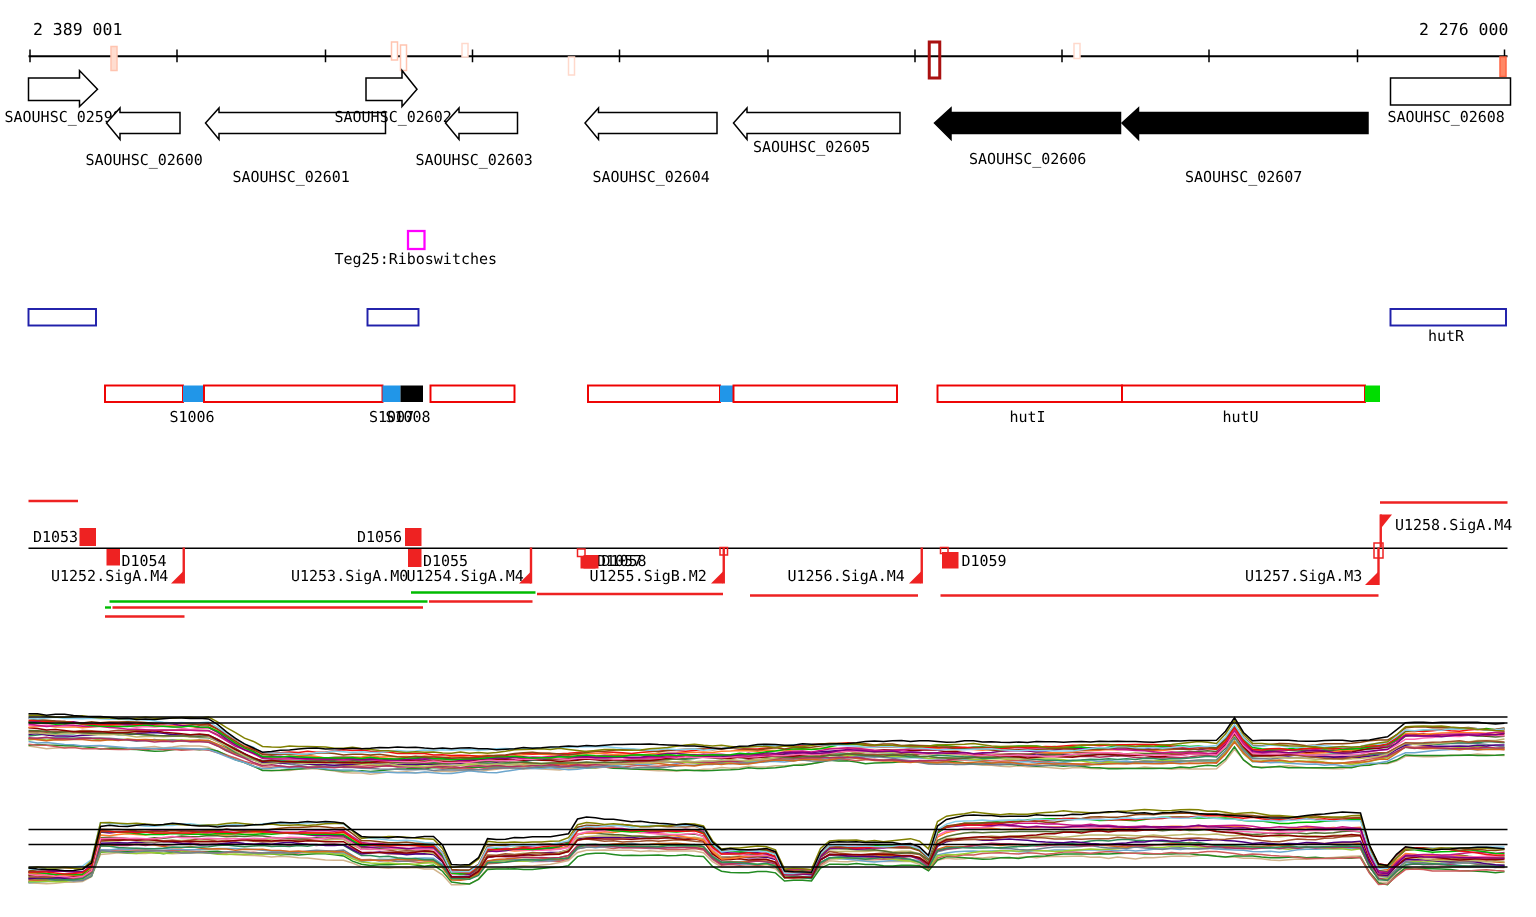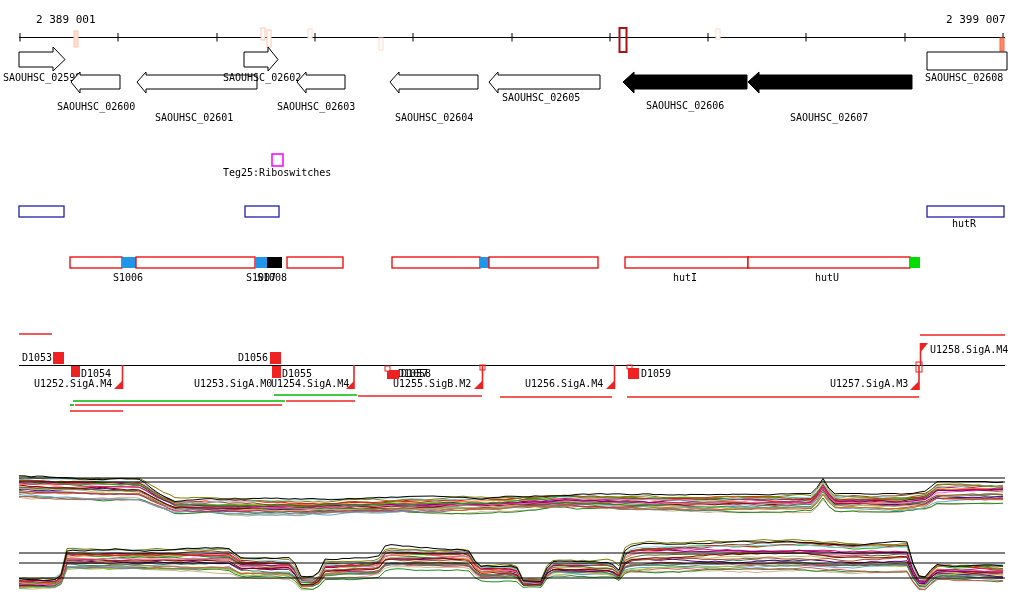--- a/index.html
+++ b/index.html
@@ -5,22 +5,22 @@
   html,body{margin:0;padding:0;background:#fff}
   .canvas{position:relative;width:1024px;height:611px;background:#fff;overflow:hidden;
           font-family:"DejaVu Sans Mono",monospace}
   .coord{position:absolute;font:11px "DejaVu Sans Mono",monospace;color:#000;white-space:pre}
   svg text{font-family:"DejaVu Sans Mono",monospace;font-size:10px;fill:#000}
 </style>
 </head>
 <body>
 
 <div class="canvas">
-  <div class="coord" style="left:36px;top:13px">2 389 001</div>
-  <div class="coord" style="left:946px;top:13px">2 399 007</div>
+  <div class="coord" style="left:22px;top:13px">2 389 001</div>
+  <div class="coord" style="left:946px;top:13px">2 276 000</div>
   <svg id="scene" width="1024" height="611" viewBox="0 0 1024 611">
       <line x1="19" x2="1005" y1="37.5" y2="37.5" stroke="#000" stroke-width="1.2"></line>
       <line x1="20" x2="20" y1="33" y2="41.5" stroke="#000"></line>
       <line x1="118" x2="118" y1="33" y2="41.5" stroke="#000"></line>
       <line x1="217" x2="217" y1="33" y2="41.5" stroke="#000"></line>
       <line x1="315" x2="315" y1="33" y2="41.5" stroke="#000"></line>
       <line x1="413" x2="413" y1="33" y2="41.5" stroke="#000"></line>
       <line x1="512" x2="512" y1="33" y2="41.5" stroke="#000"></line>
       <line x1="610" x2="610" y1="33" y2="41.5" stroke="#000"></line>
       <line x1="708" x2="708" y1="33" y2="41.5" stroke="#000"></line>

